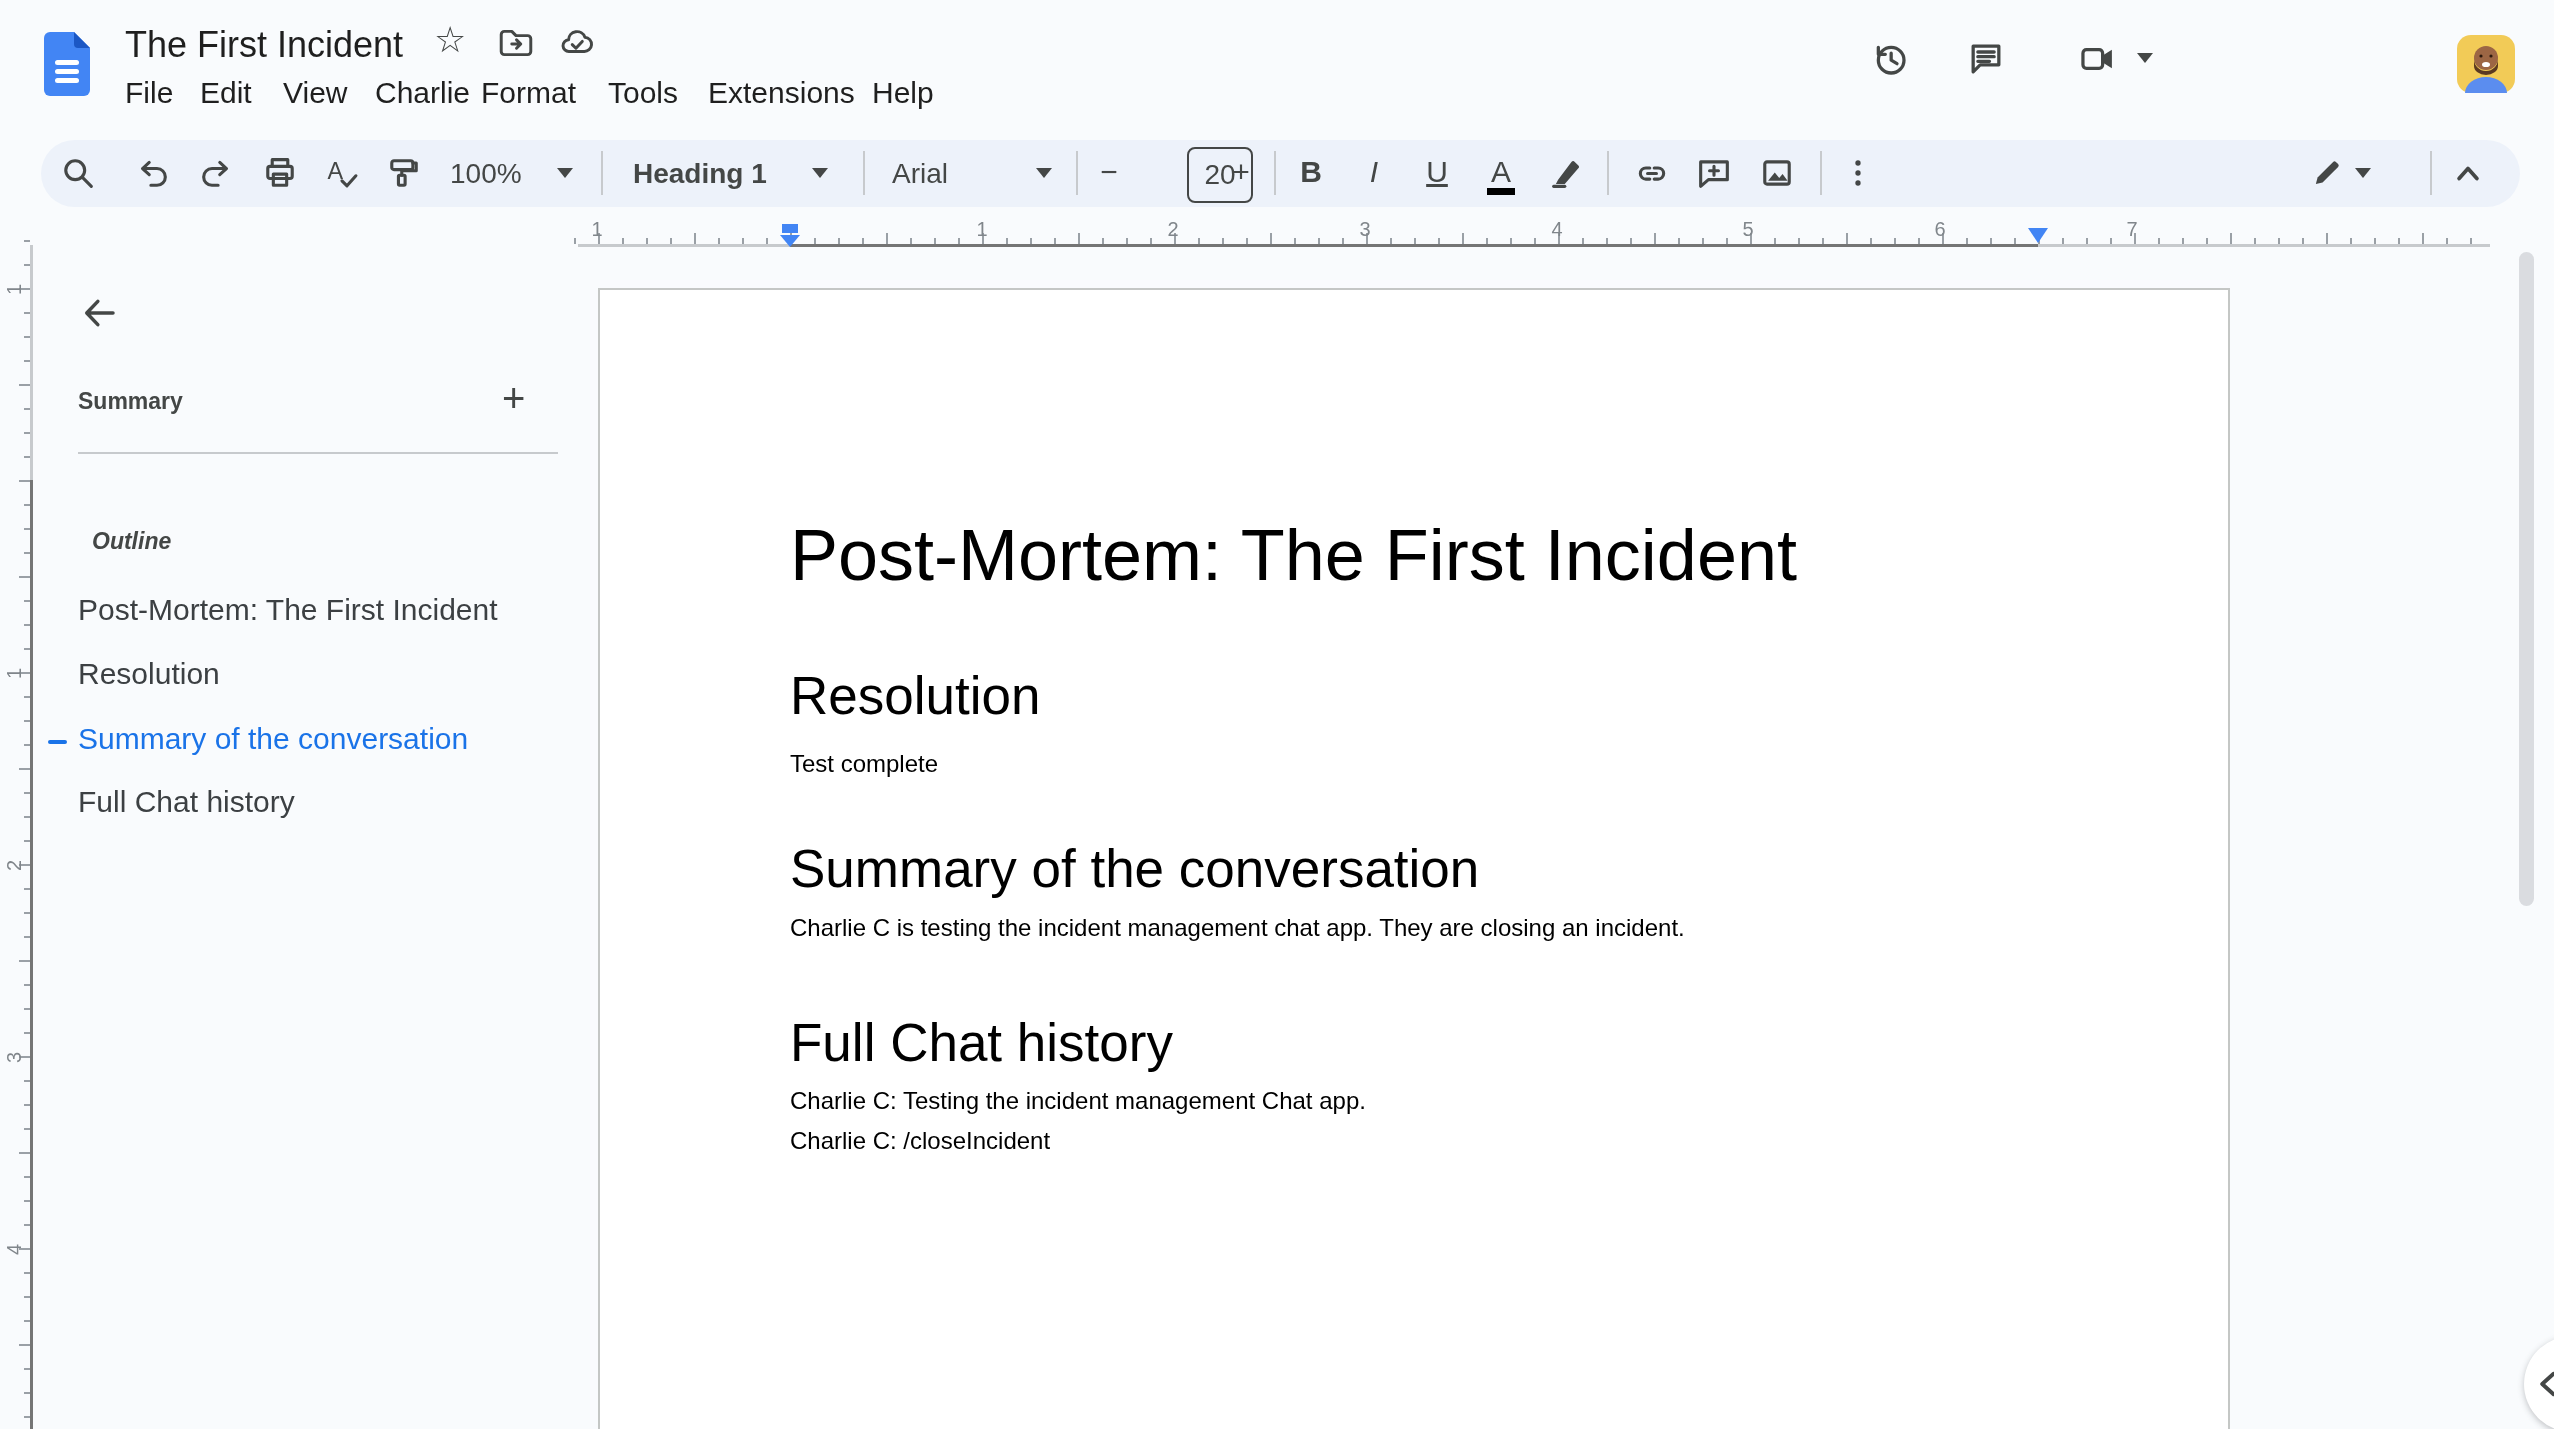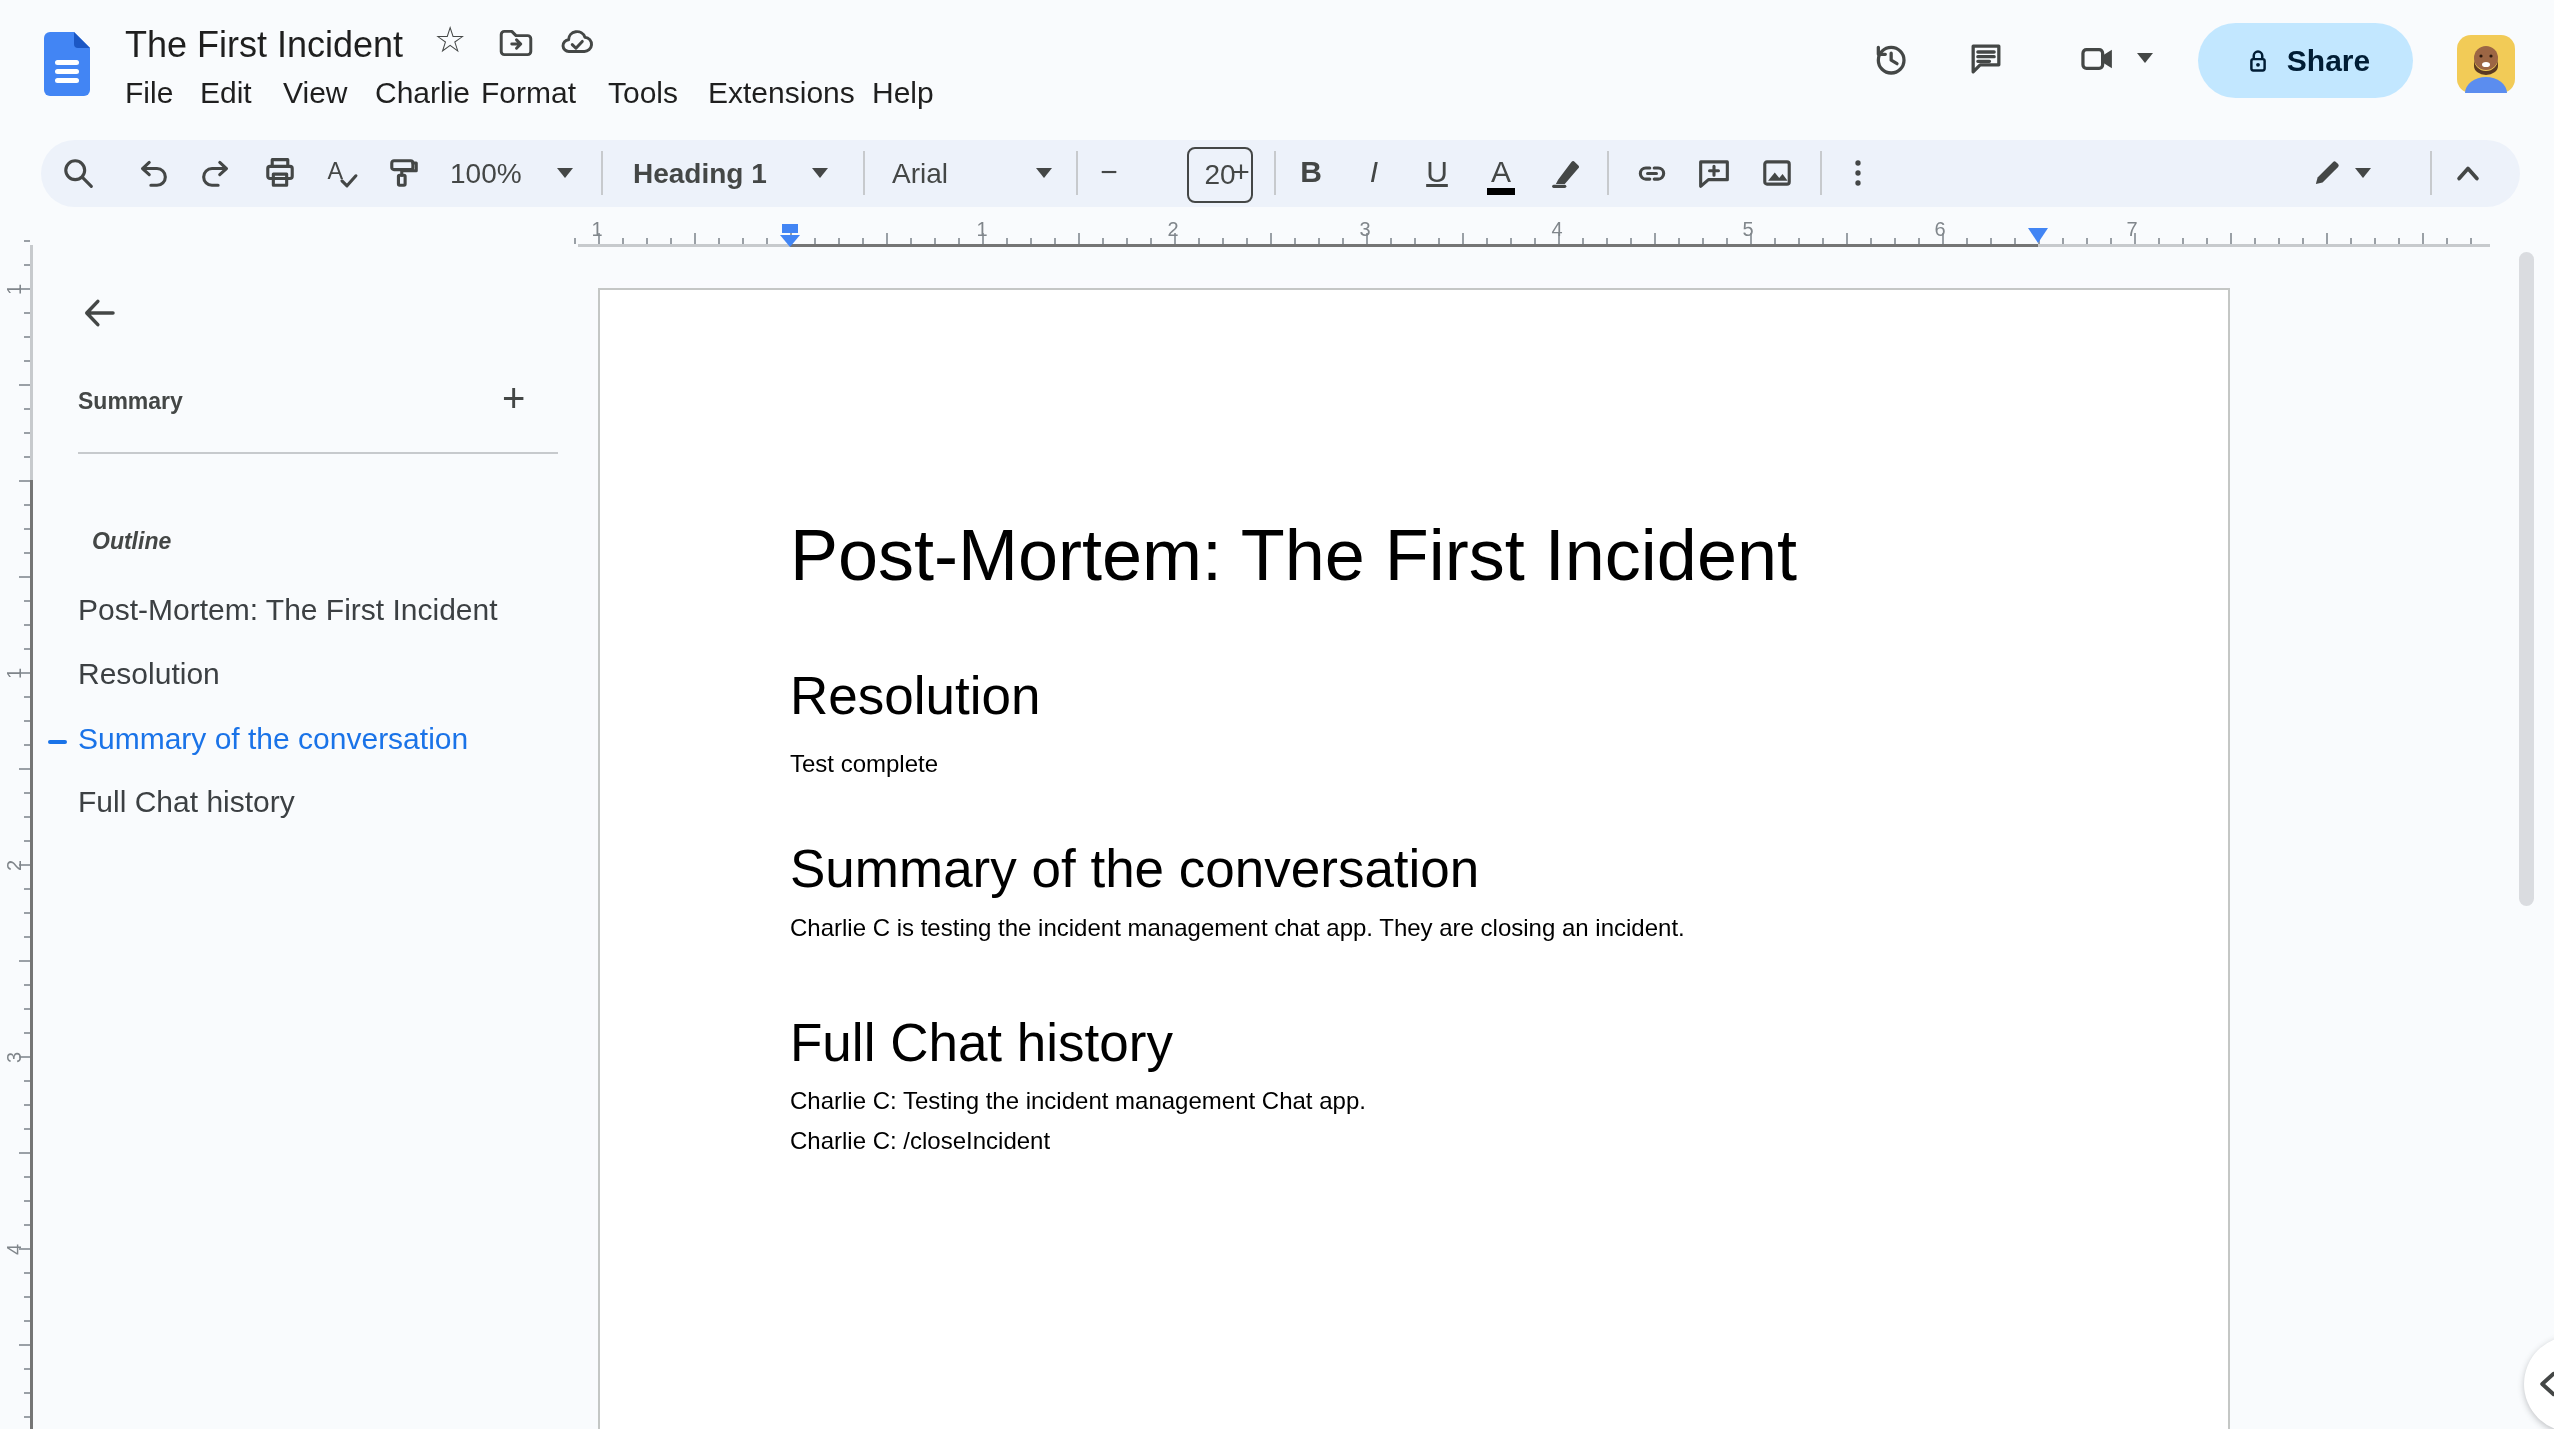--- a/index.html
+++ b/index.html
@@ -114,28 +114,20 @@
   </div>
 
   <div class="abs" style="left:2076px;top:38px;">
     <svg width="44" height="42" viewBox="0 0 38 36">
       <rect class="ic" x="6" y="10" width="17" height="16" rx="3"></rect>
       <path d="M23 15 l8 -5 v16 l-8 -5 z" fill="#444746"></path>
     </svg>
   </div>
   <div class="caret" style="left:2137px;top:53px;"></div>
 
-  <div class="share-btn">
-    <svg width="34" height="34" viewBox="0 0 36 36">
-      <rect x="11" y="16" width="14" height="12" rx="2" fill="none" stroke="#001d35" stroke-width="2.6"></rect>
-      <path d="M13.5 16 v-3.5 a4.5 4.5 0 0 1 9 0 V16" fill="none" stroke="#001d35" stroke-width="2.6"></path>
-      <circle cx="18" cy="22" r="2" fill="#001d35"></circle>
-    </svg>
-    <span>Share</span>
-  </div>
 
   <div class="abs" style="left:2457px;top:35px;">
     <svg width="58" height="58" viewBox="0 0 58 58">
       <rect width="58" height="58" rx="14" fill="#f2cb57"></rect>
       <path d="M8 58 a21 16 0 0 1 42 0 z" fill="#5b8def"></path>
       <circle cx="29" cy="23" r="12" fill="#9c6644"></circle>
       <path d="M17 24 a12 12 0 0 0 24 0 l0 7 a12 9 0 0 1 -24 0 z" fill="#5b3a21"></path>
       <circle cx="24" cy="21" r="1.6" fill="#2d1a0e"></circle>
       <circle cx="34" cy="21" r="1.6" fill="#2d1a0e"></circle>
       <ellipse cx="29" cy="29.5" rx="4" ry="2.6" fill="#fff"></ellipse>

